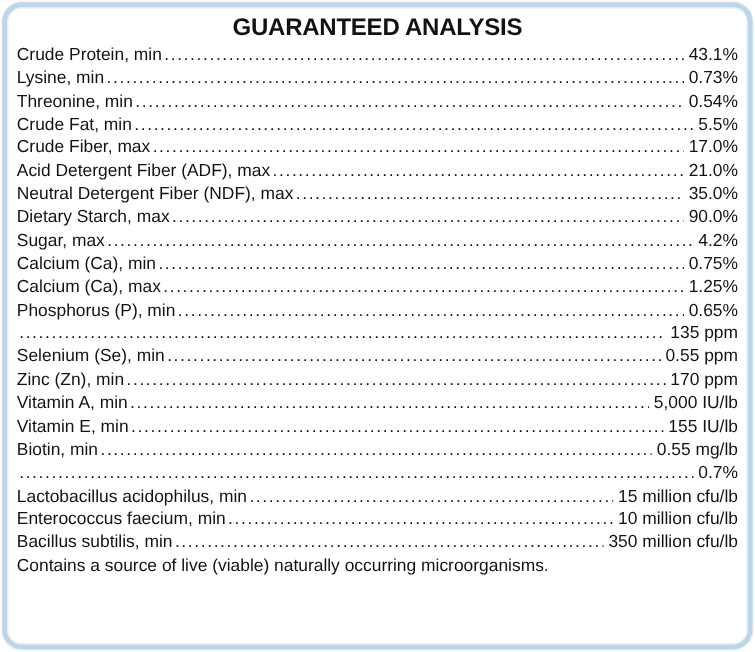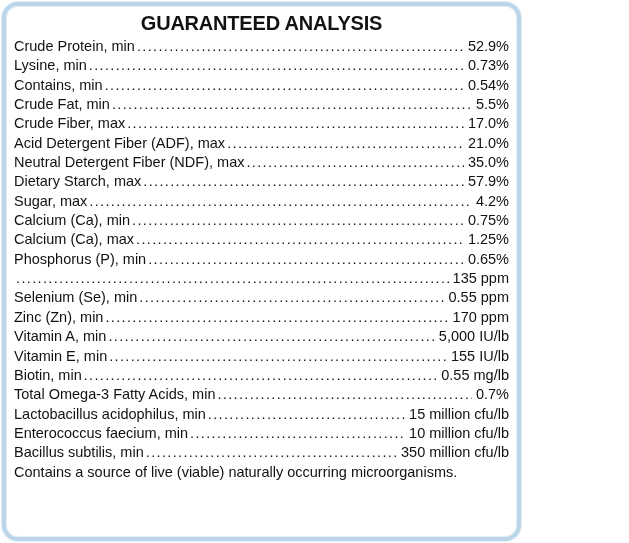--- a/index.html
+++ b/index.html
@@ -5,21 +5,21 @@
   html, body {
     margin: 0;
     padding: 0;
     background: #ffffff;
     width: 629px;
     height: 543px;
     overflow: hidden;
   }
   .card {
     box-sizing: border-box;
-    width: 519px;
+    width: 625px;
     height: 539px;
     margin: 2px;
     background: #ffffff;
     border: 4px solid #14b8a6;
     border-radius: 16px;
     box-shadow: 0 0 0 1px #e3eef6, inset 0 0 0 1px #e3eef6;
     padding: 5px 8px 2px 8px;
     font-family: "Liberation Sans", "DejaVu Sans", sans-serif;
     font-size: 14.5px;
     line-height: 19.35px;
@@ -58,32 +58,32 @@
 <body>
 
 <div class="card" style="border-color: rgb(188, 214, 233); color: rgb(18, 18, 18); background: rgb(255, 255, 255);">
   <div class="title">GUARANTEED ANALYSIS</div>
 
   <div class="rows">
 
       <div class="row">
         <span class="row-label">Crude Protein, min</span>
         <span class="leader"></span>
-        <span class="row-value">52.9%</span>
+        <span class="row-value">43.1%</span>
       </div>
 
       <div class="row">
         <span class="row-label">Lysine, min</span>
         <span class="leader"></span>
         <span class="row-value">0.73%</span>
       </div>
 
 
       <div class="row">
-        <span class="row-label">Contains, min</span>
+        <span class="row-label">Threonine, min</span>
         <span class="leader"></span>
         <span class="row-value">0.54%</span>
       </div>
 
       <div class="row">
         <span class="row-label">Crude Fat, min</span>
         <span class="leader"></span>
         <span class="row-value">5.5%</span>
       </div>
 
@@ -101,21 +101,21 @@
 
       <div class="row">
         <span class="row-label">Neutral Detergent Fiber (NDF), max</span>
         <span class="leader"></span>
         <span class="row-value">35.0%</span>
       </div>
 
       <div class="row">
         <span class="row-label">Dietary Starch, max</span>
         <span class="leader"></span>
-        <span class="row-value">57.9%</span>
+        <span class="row-value">90.0%</span>
       </div>
 
       <div class="row">
         <span class="row-label">Sugar, max</span>
         <span class="leader"></span>
         <span class="row-value">4.2%</span>
       </div>
 
       <div class="row">
         <span class="row-label">Calcium (Ca), min</span>
@@ -165,21 +165,20 @@
         <span class="row-value">155 IU/lb</span>
       </div>
 
       <div class="row">
         <span class="row-label">Biotin, min</span>
         <span class="leader"></span>
         <span class="row-value">0.55 mg/lb</span>
       </div>
 
       <div class="row">
-        <span class="row-label">Total Omega-3 Fatty Acids, min</span>
         <span class="leader"></span>
         <span class="row-value">0.7%</span>
       </div>
 
 
       <div class="row">
         <span class="row-label">Lactobacillus acidophilus, min</span>
         <span class="leader"></span>
         <span class="row-value">15 million cfu/lb</span>
       </div>

